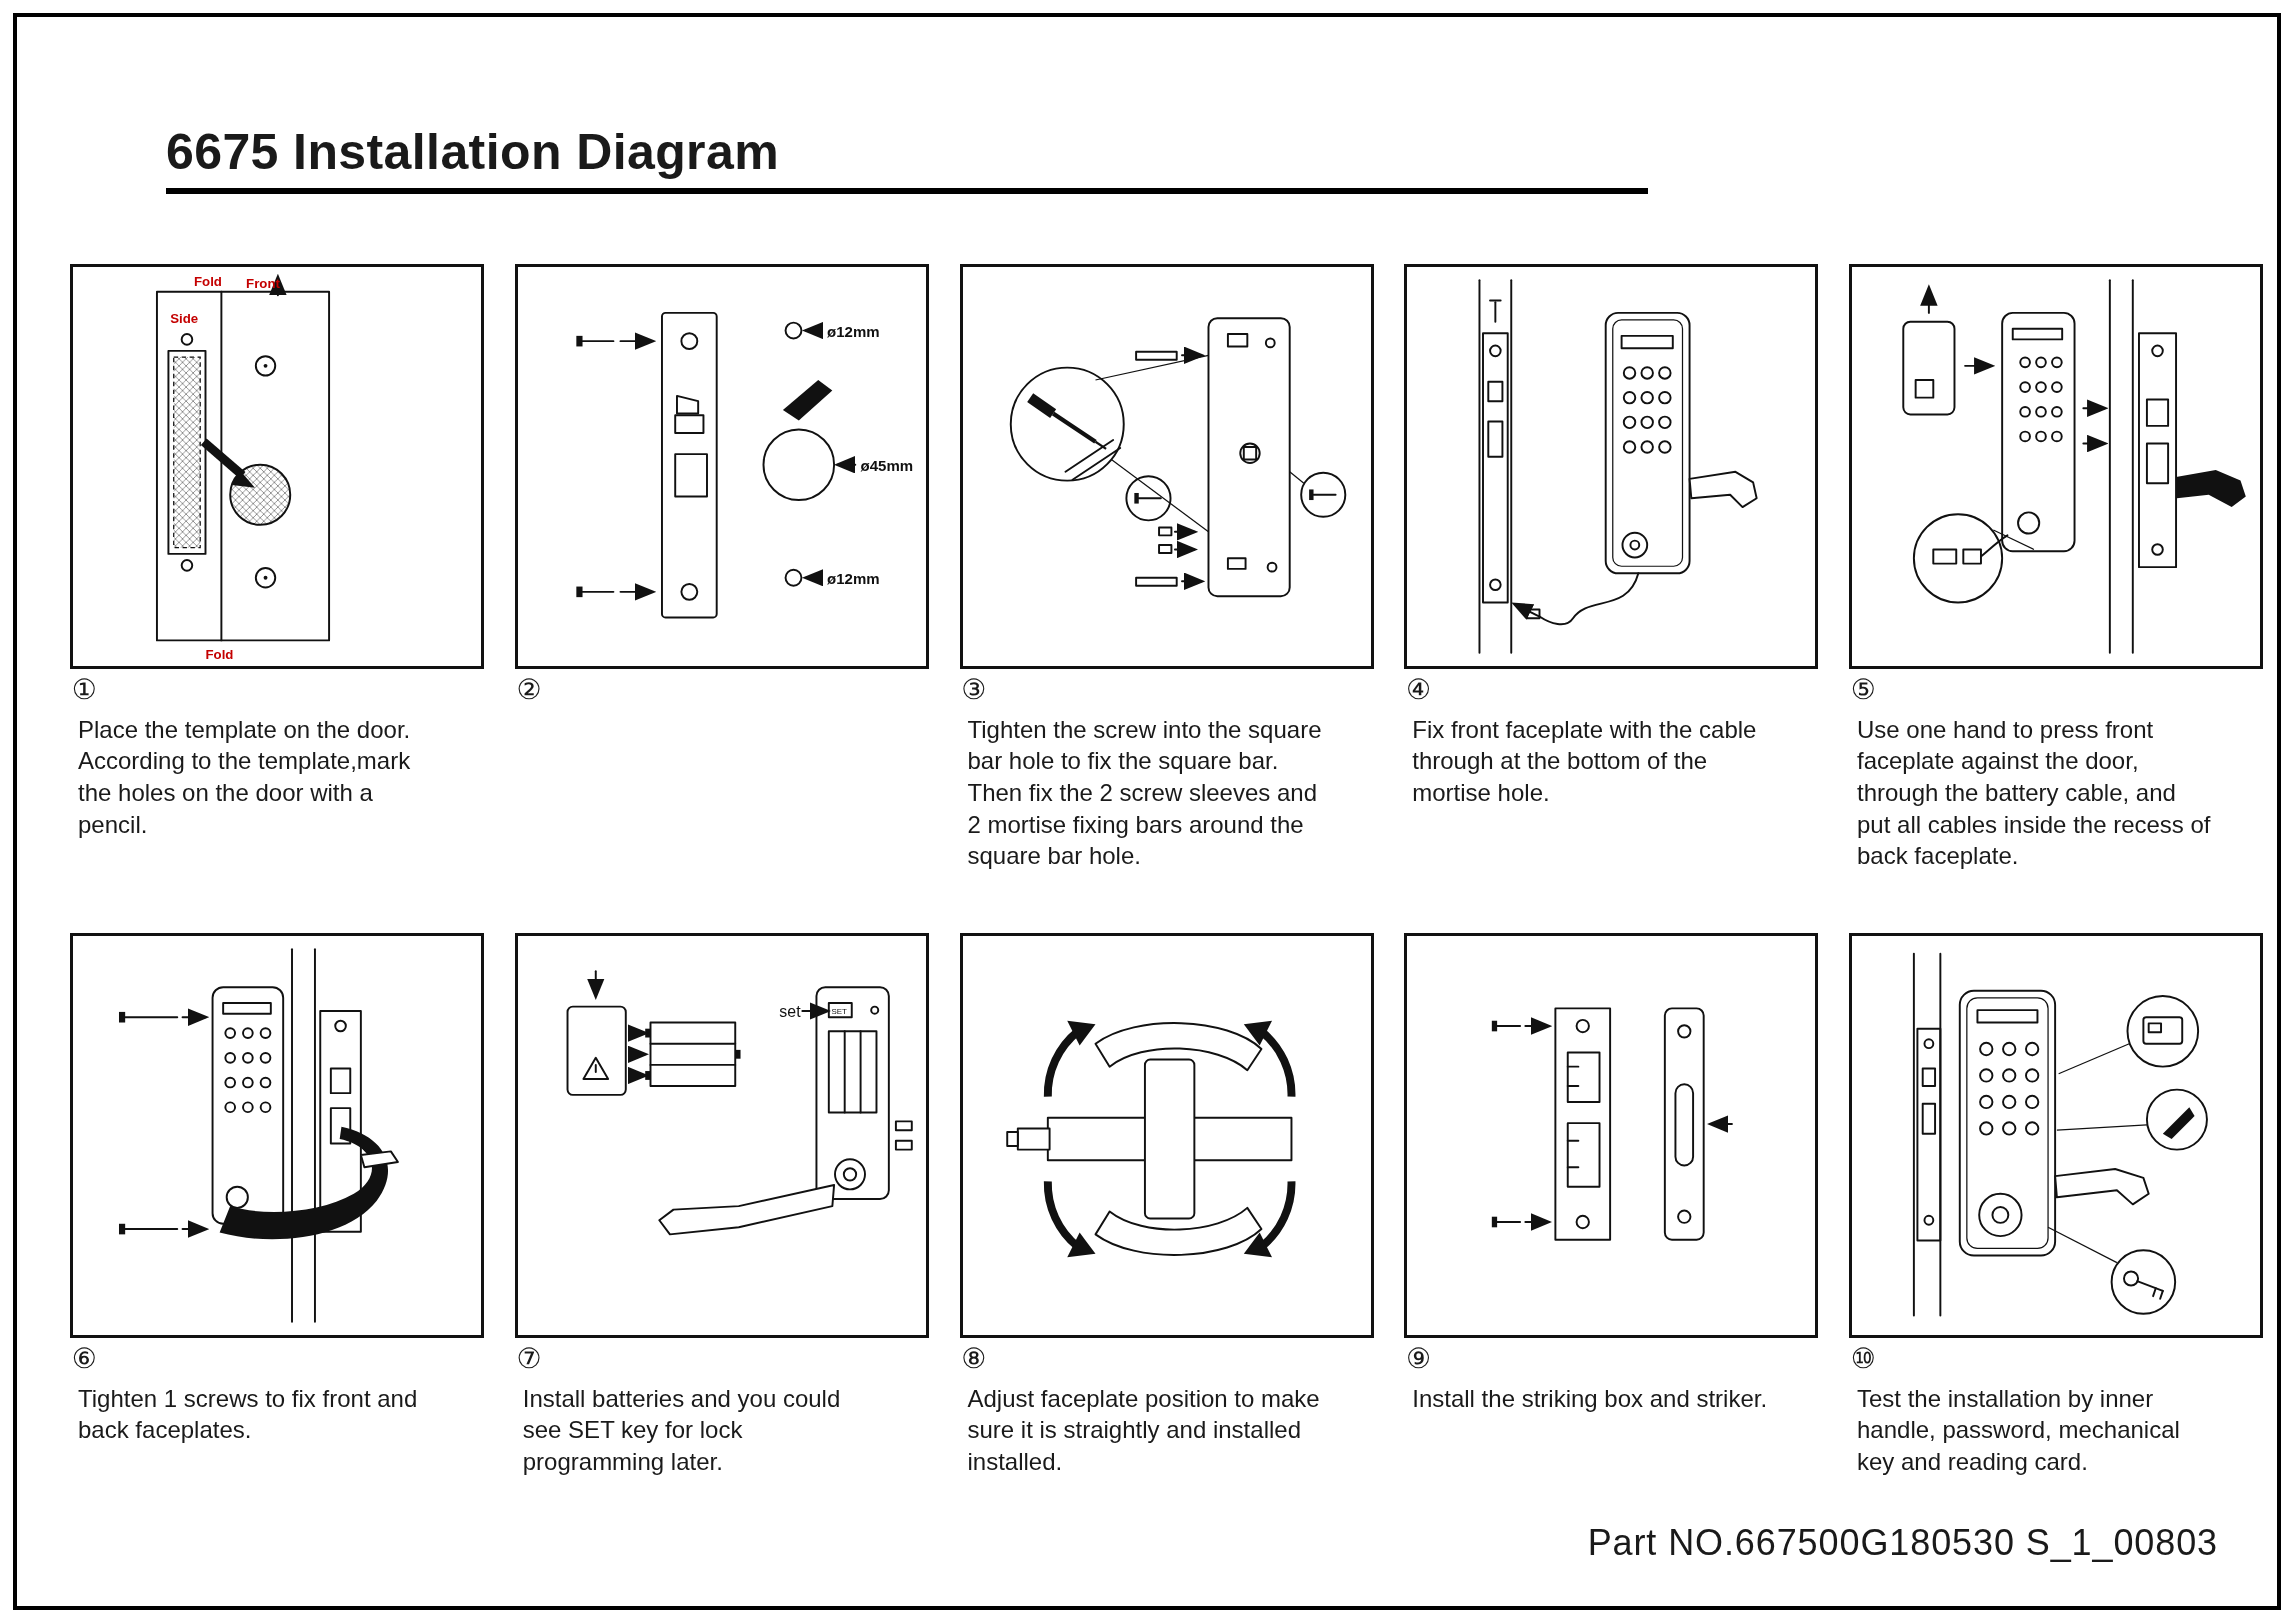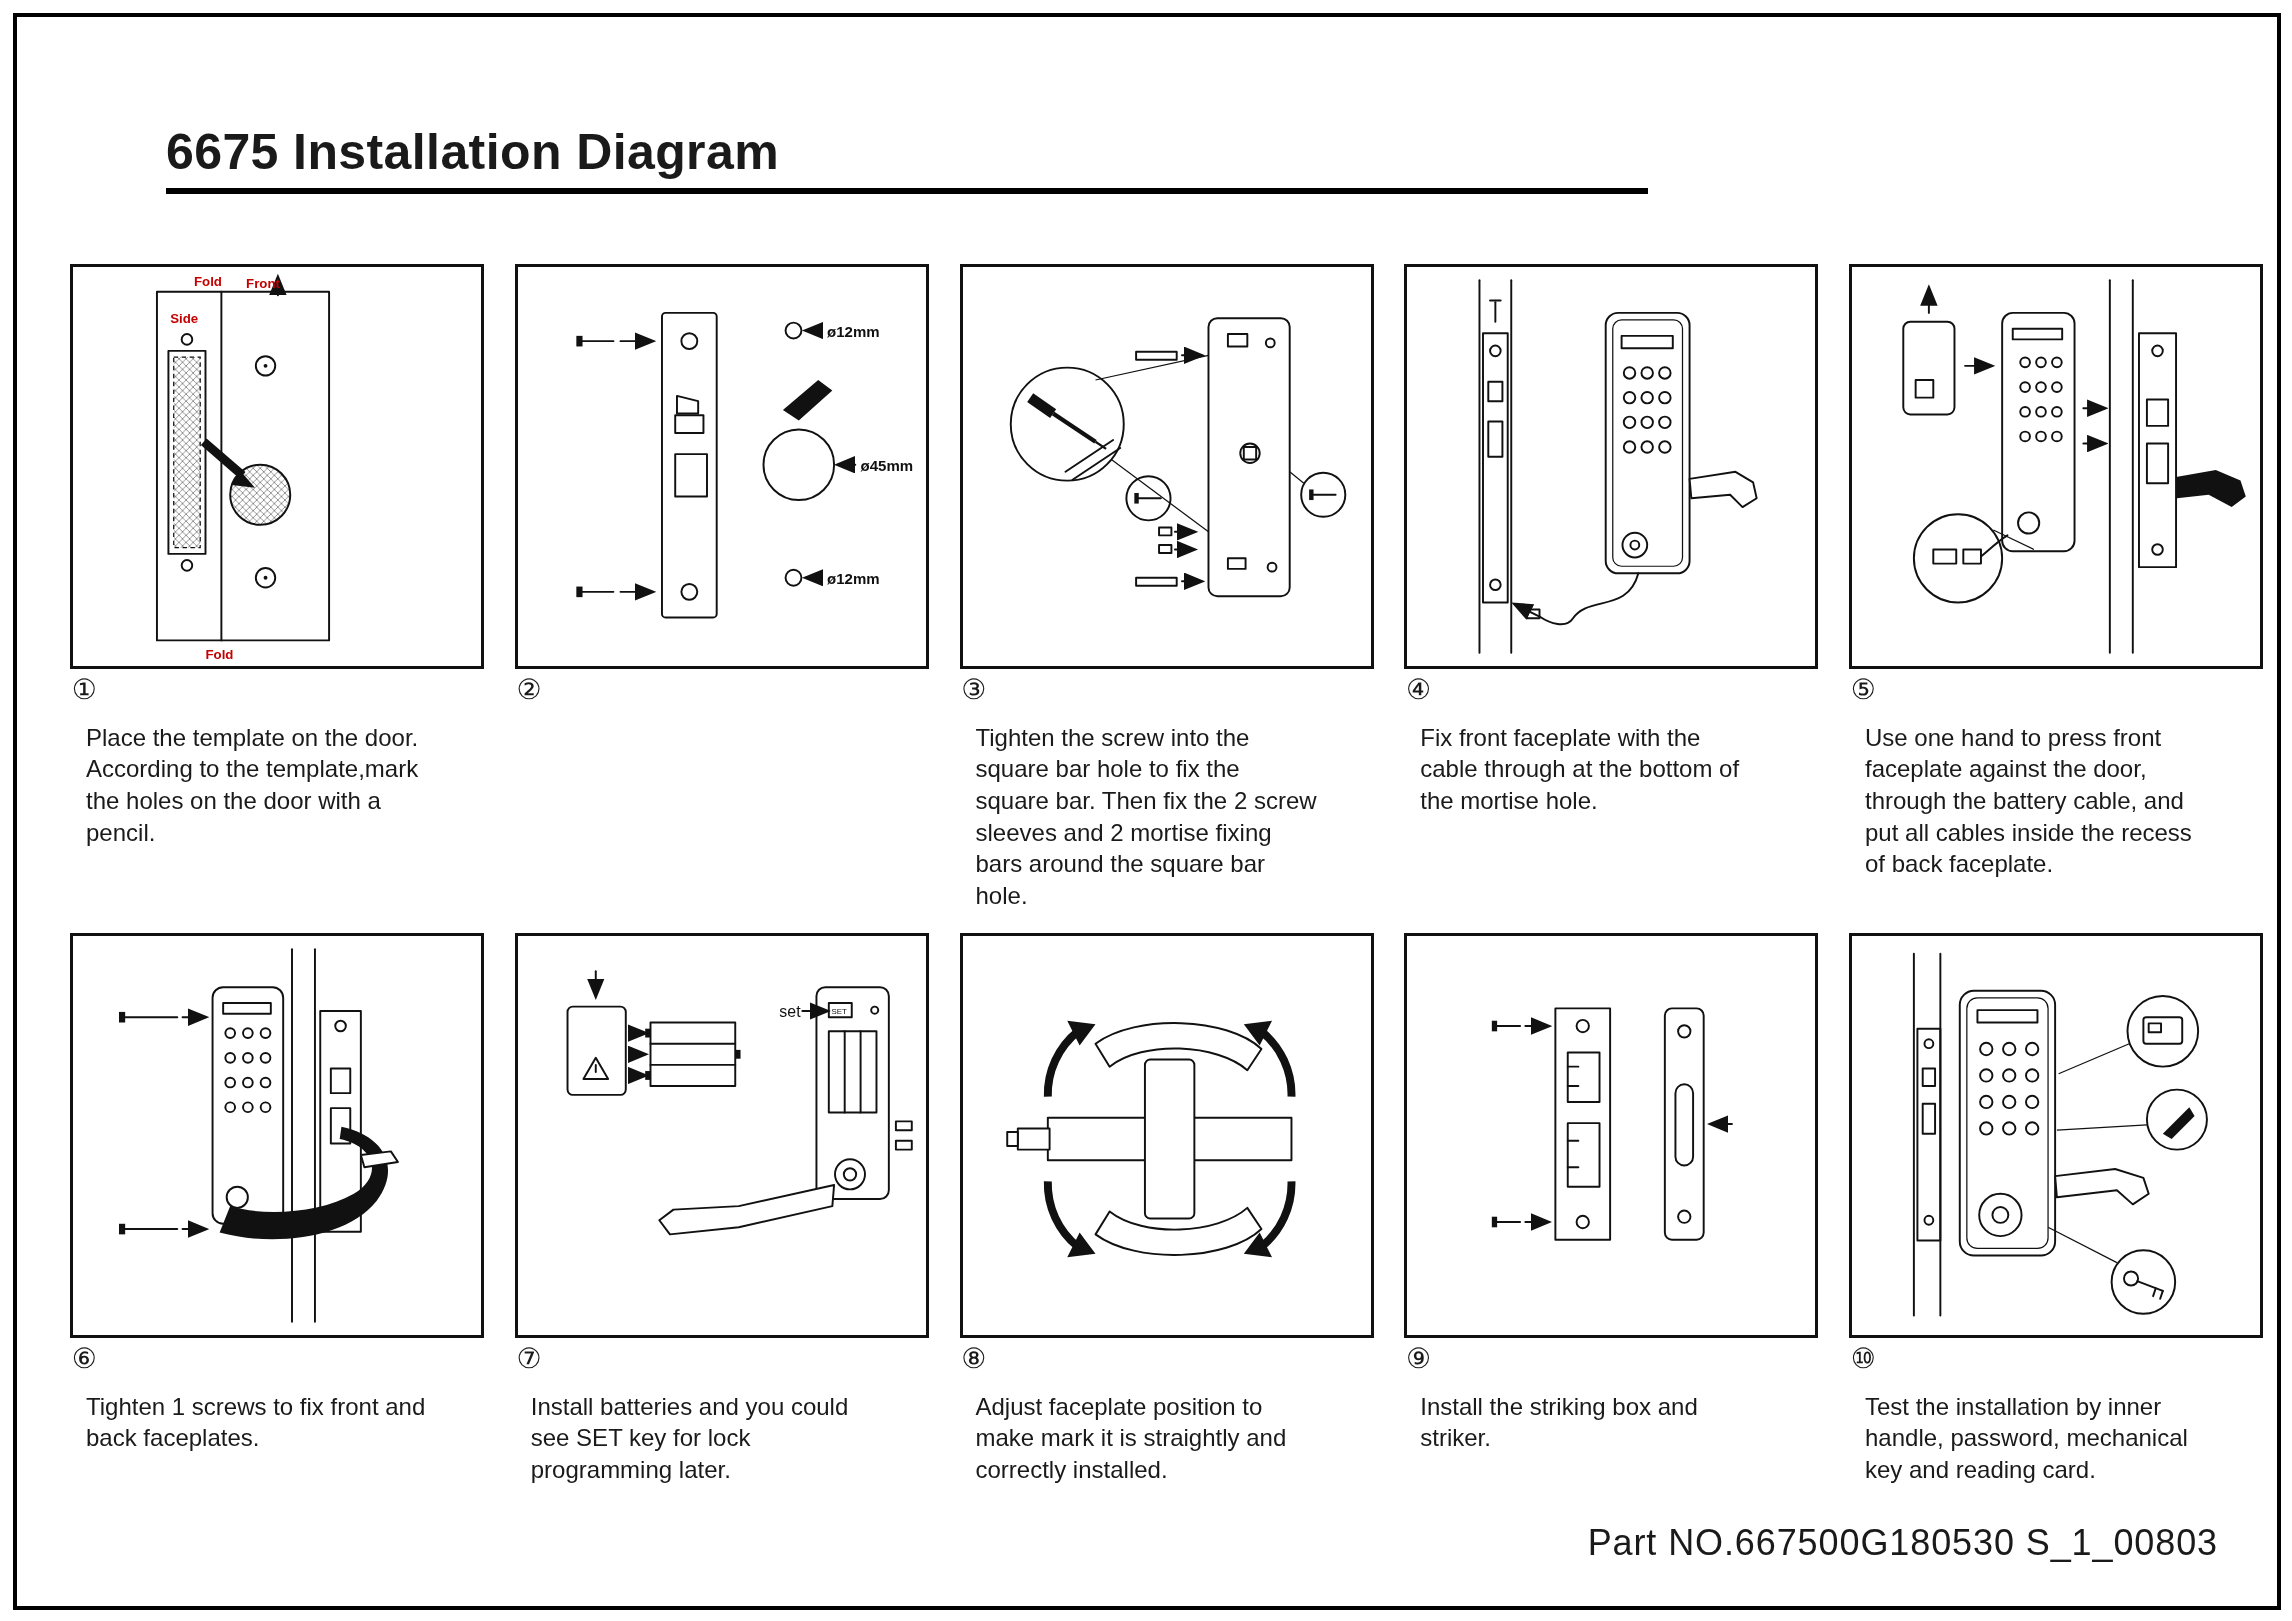--- a/index.html
+++ b/index.html
@@ -23,21 +23,21 @@
 
   .step { width:374px; }
   .figure {
     width:414px; height:405px; border:3.6px solid #111;
     box-sizing:border-box; background:#fff;
   }
   .figure svg { display:block; width:100%; height:100%; }
 
   .caption { margin-top:3.6px; }
   .step-num { font-size:28px; margin:1.8px 0 1.8px 1.8px; }
-  .step-text { margin:16px; font-size:24px; line-height:1.32; }
+  .step-text { margin:8px; font-size:24px; line-height:1.32; }
 
   .part-no { position:absolute; right:75px; top:1522px; font-size:36px; letter-spacing:0.9px; }
 
   
   svg .ln { stroke:#111; stroke-width:2.2; fill:none; stroke-linejoin:round; stroke-linecap:round; }
   svg .thin { stroke:#111; stroke-width:1.4; fill:none; }
   svg .blk { fill:#111; stroke:none; }
   svg .wht { fill:#fff; stroke:#111; stroke-width:2.2; stroke-linejoin:round; }
   svg text.red { fill:#c40000; font-weight:bold; font-size:15px; font-family:"Liberation Sans",sans-serif; }
   svg text.dim { fill:#111; font-weight:bold; font-size:17px; font-family:"Liberation Sans",sans-serif; }
@@ -442,21 +442,21 @@
           <polygon class="blk" points="350,96 318,100 336,124"></polygon>
           <path d="M96,278 A92,92 0 0 0 130,352" stroke="#111" stroke-width="9" fill="none"></path>
           <polygon class="blk" points="118,364 150,360 132,336"></polygon>
           <path d="M372,278 A92,92 0 0 1 338,352" stroke="#111" stroke-width="9" fill="none"></path>
           <polygon class="blk" points="350,364 318,360 336,336"></polygon>
         </g>
       </svg>
     </div>
     <div class="caption">
       <div class="step-num">⑧</div>
-      <p class="step-text">Adjust faceplate position to make mark it is straightly and correctly installed.</p>
+      <p class="step-text">Adjust faceplate position to make sure it is straightly and installed installed.</p>
     </div>
   </section>
 
   <section class="step">
     <div class="figure">
       <svg viewBox="0 0 462 452">
         <defs>
           <marker id="ar9" markerWidth="11" markerHeight="9" refX="9" refY="4.5" orient="auto">
               <path d="M0,0 L11,4.5 L0,9 z" fill="#111"></path>
             </marker>

